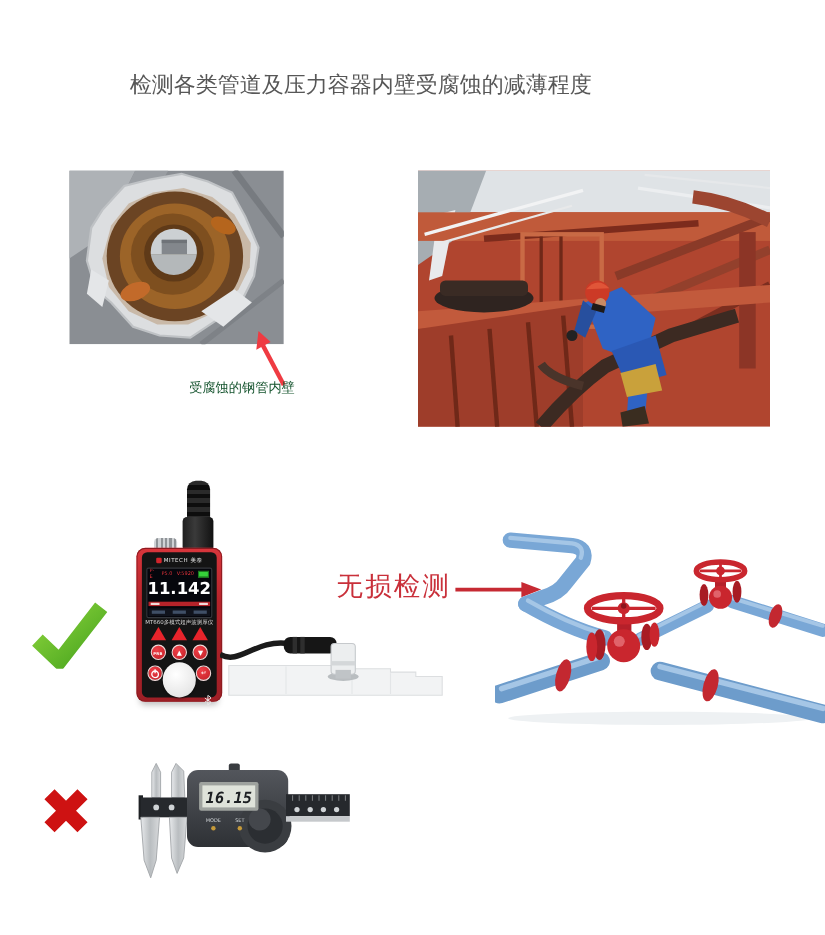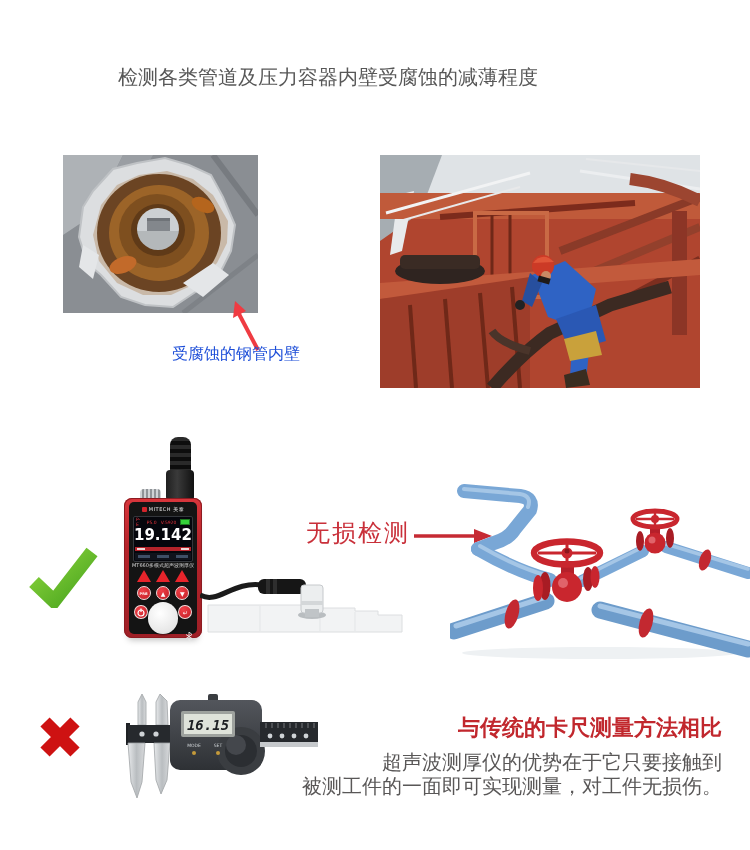--- a/index.html
+++ b/index.html
@@ -7,21 +7,21 @@
         font-family:"DejaVu Sans",sans-serif;}
   .abs{position:absolute;}
 
   
   .page-title{left:0;top:30px;width:750px;text-align:center;font-size:25px;font-weight:bold;
               color:#c1272d;letter-spacing:1px;}
   .page-subtitle{left:0;top:64px;width:656px;text-align:center;font-size:20px;color:#575757;}
 
   
   .photo{display:block;}
-  .caption1{left:172px;top:344px;font-size:16px;color:#1d4ed8;}
+  .caption1{left:172px;top:344px;font-size:12px;color:#14532d;}
 
   
   .ndt-label{left:306px;top:517px;font-size:24px;font-weight:normal;color:#c9303a;letter-spacing:2px;}
 
   
   .plug-boot{left:170px;top:437px;width:21px;height:38px;border-radius:8px 8px 3px 3px;
     background:repeating-linear-gradient(180deg,#2a2a2a 0 4px,#0d0d0d 4px 8px);}
   .plug-body{left:166px;top:470px;width:28px;height:31px;background:linear-gradient(90deg,#1f1f1f,#3a3a3a 40%,#111);border-radius:4px;}
   .gauge-knob{left:140px;top:489px;width:21px;height:11px;border-radius:4px 4px 0 0;
     background:repeating-linear-gradient(90deg,#cfd2d5 0 2px,#8f9397 2px 4px);}
@@ -167,21 +167,21 @@
     <div class="abs gauge-body">
       <div class="gauge-face">
         <div class="gauge-logo"><span class="logo-sq"></span><span>MITECH 美泰</span></div>
         <div class="gauge-screen">
           <div class="scr-status">
             <span>P-E</span>
             <span>P5.0</span>
             <span>V:5920</span>
             <span class="battery"></span>
           </div>
-          <div class="scr-reading"><span>19.142</span><span class="unit">mm</span></div>
+          <div class="scr-reading"><span>11.142</span><span class="unit">mm</span></div>
           <div class="scr-redbar">
               <i class="r1"></i>
               <i class="r2"></i>
             </div>
           <div class="scr-menu">
               <i></i>
               <i></i>
               <i></i>
             </div>
         </div>
@@ -326,19 +326,14 @@
         <line x1="188" y1="33" x2="188" y2="38"></line>
       <line x1="194" y1="33" x2="194" y2="38"></line>
     </g>
     <circle cx="150" cy="46" r="2.4" fill="#cfd3d6"></circle>
     <circle cx="162" cy="46" r="2.4" fill="#cfd3d6"></circle>
     <circle cx="174" cy="46" r="2.4" fill="#cfd3d6"></circle>
     <circle cx="186" cy="46" r="2.4" fill="#cfd3d6"></circle>
     <rect x="140" y="52" width="58" height="5" fill="#c6c9cc"></rect>
   </svg>
 
-  <div class="abs cmp">
-    <p class="cmp-title">与传统的卡尺测量方法相比</p>
-    <p class="cmp-line">超声波测厚仪的优势在于它只要接触到</p>
-    <p class="cmp-line">被测工件的一面即可实现测量，对工件无损伤。</p>
-  </div>
 
 </div>
 
 </body></html>

